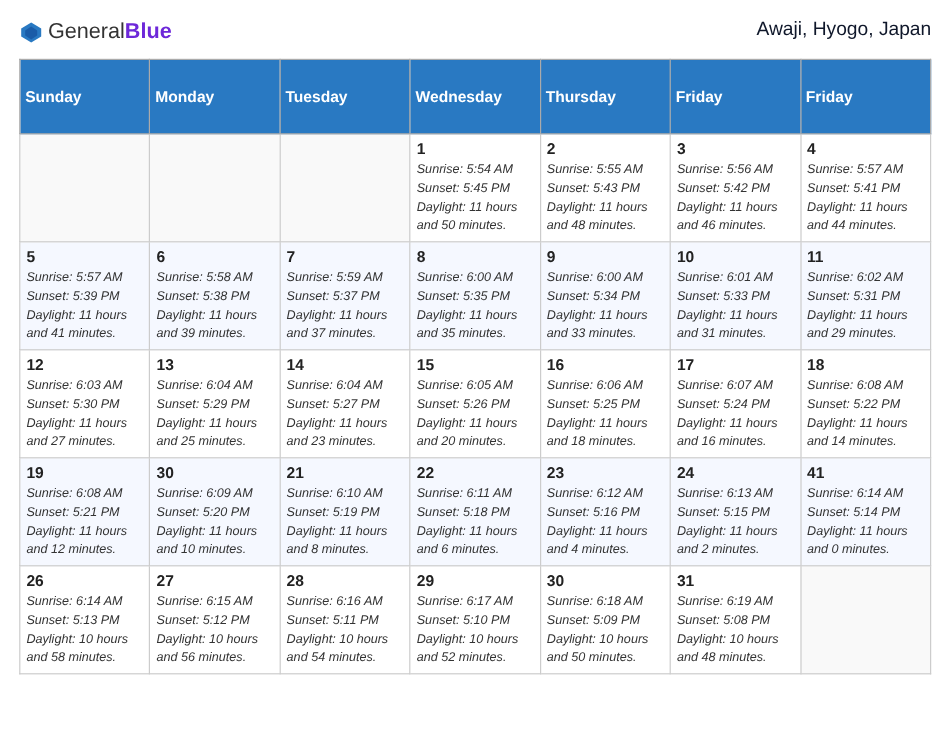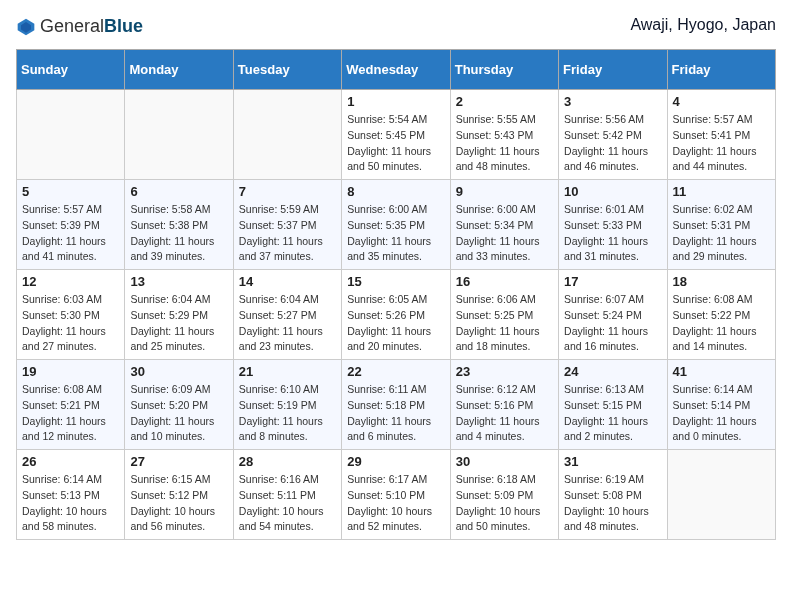--- a/index.html
+++ b/index.html
@@ -22,21 +22,21 @@
       gap: 4px;
     }
     .logo-text-general {
       font-size: 18px;
       font-weight: normal;
       color: #333;
     }
     .logo-text-blue {
       font-size: 18px;
       font-weight: bold;
-      color: #0c4a6e;
+      color: #6d28d9;
     }
     .logo-icon {
       width: 20px;
       height: 20px;
     }
     .title-block {
       text-align: right;
     }
     .month-title {
       font-size: 32px;
@@ -50,21 +50,21 @@
     table {
       width: 100%;
       border-collapse: collapse;
       table-layout: fixed;
     }
     th {
       background-color: #2979c2;
       color: #fff;
       font-size: 13px;
       font-weight: bold;
-      padding: 12px 4px;
+      padding: 23px 4px;
       text-align: left;
       border: 1px solid #aaa;
     }
     td {
       vertical-align: top;
       border: 1px solid #ccc;
       padding: 4px 5px;
       font-size: 11px;
       color: #333;
       height: 90px;
@@ -76,20 +76,21 @@
     .day-num {
       font-size: 13px;
       font-weight: bold;
       color: #222;
       margin-bottom: 3px;
     }
     .day-info {
       font-size: 10.5px;
       line-height: 1.5;
       color: #333;
+      font-style: italic;
     }
     tr:nth-child(even) td {
       background: #f5f8ff;
     }
     tr:nth-child(even) td.empty {
       background: #f2f2f2;
     }
   </style>
 </head>
 <body>

